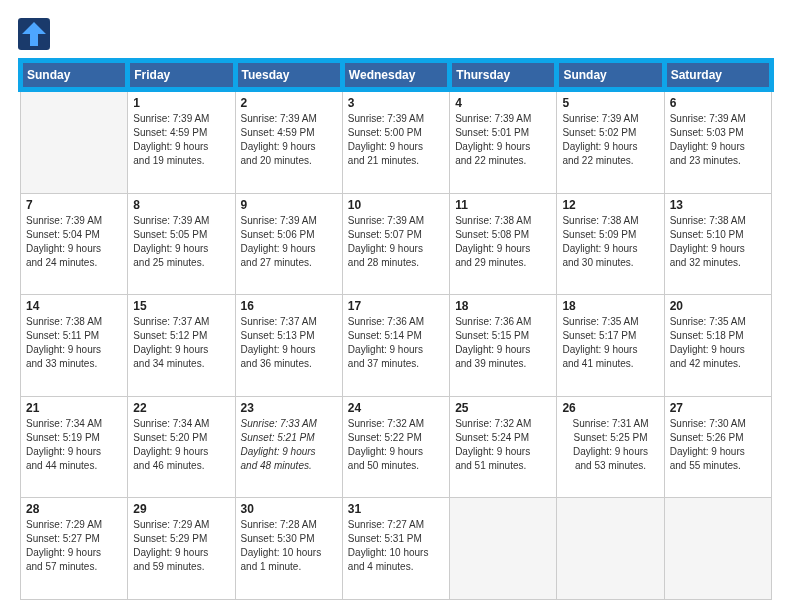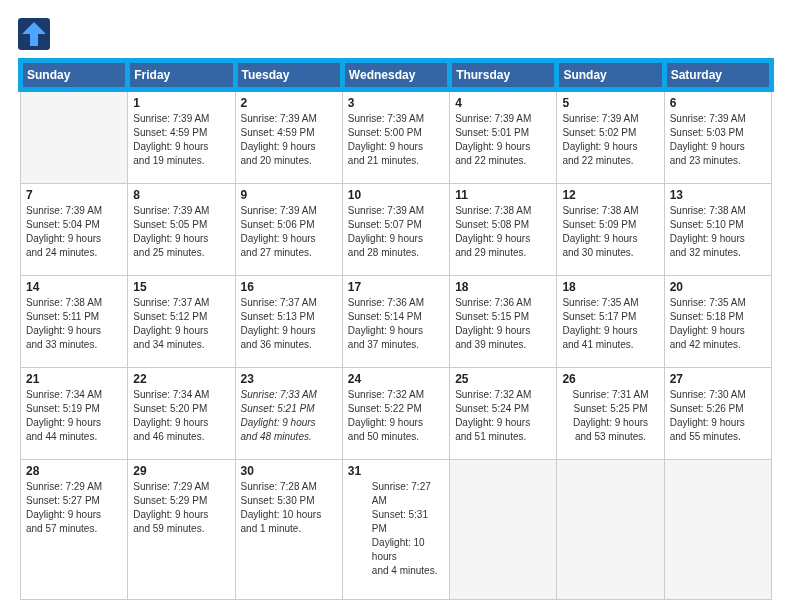--- a/index.html
+++ b/index.html
@@ -339,21 +339,21 @@
           </td>
           <td>
             <span class="day-number">30</span>
             <div class="day-info" style="white-space: pre-line;">Sunrise: 7:28 AM
 Sunset: 5:30 PM
 Daylight: 10 hours
 and 1 minute.</div>
           </td>
           <td>
             <span class="day-number">31</span>
-            <div class="day-info" style="white-space: pre-line; margin-left: 24px;">Sunrise: 7:27 AM
+            <div class="day-info" style="white-space: pre-line;">Sunrise: 7:27 AM
 Sunset: 5:31 PM
 Daylight: 10 hours
 and 4 minutes.</div>
           </td>
           <td class="empty"></td>
           <td class="empty"></td>
           <td class="empty"></td>
         </tr>
       </tbody>
   </table>

